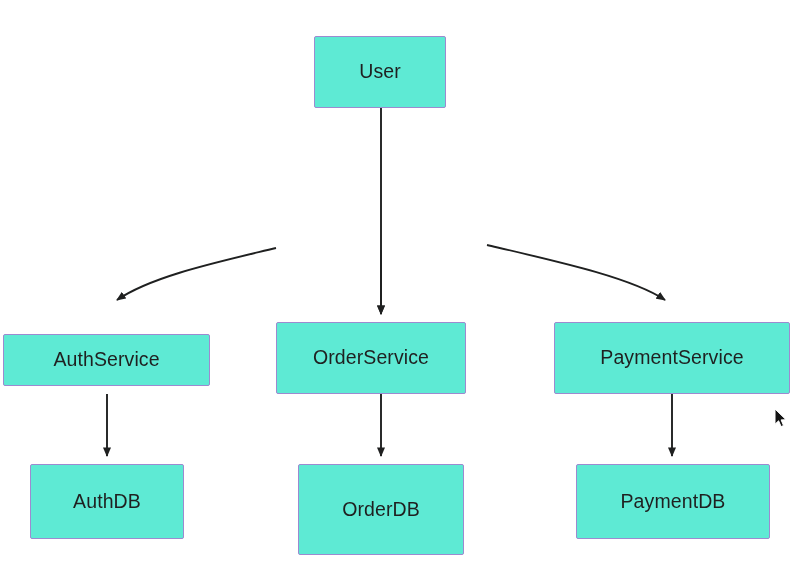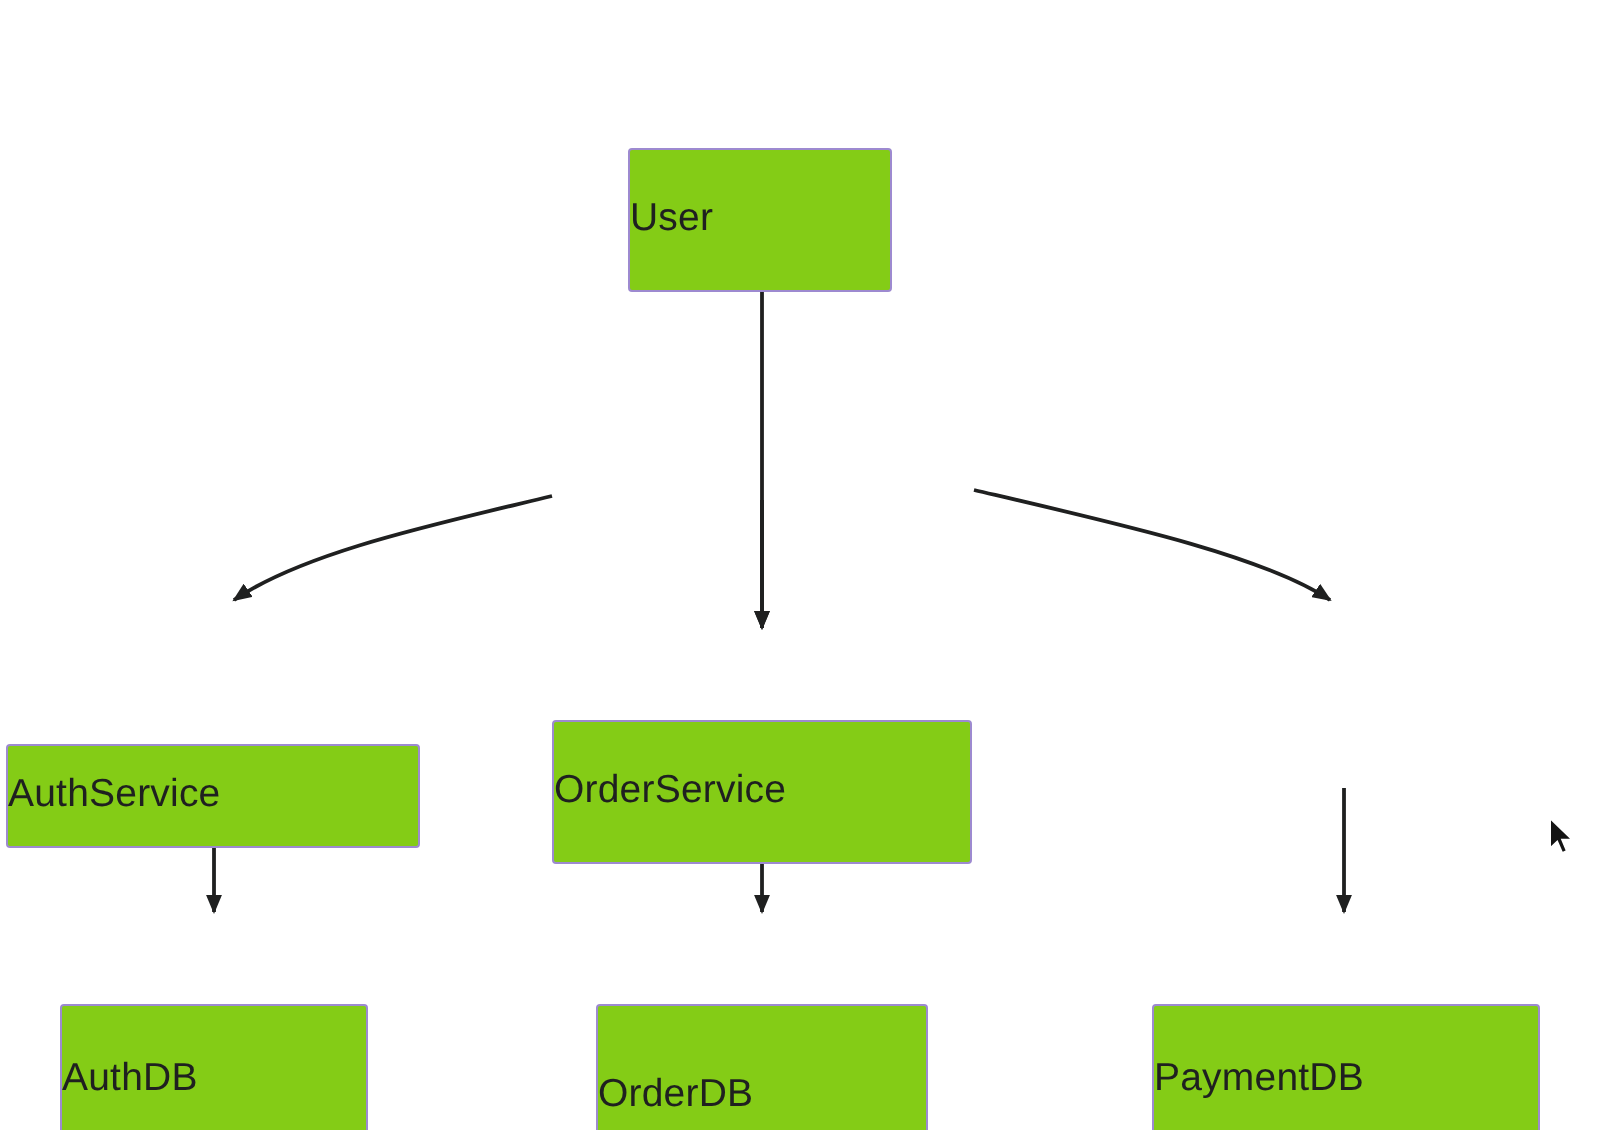--- a/index.html
+++ b/index.html
@@ -26,31 +26,30 @@
     top: 0;
     width: 800px;
     height: 565px;
     pointer-events: none;
   }
   .node {
     position: absolute;
     box-sizing: border-box;
     display: flex;
     align-items: center;
-    justify-content: flex-start;
-    background: #84cc16;
+    justify-content: center;
+    background: #5eead4;
     border: 1.4px solid #9d8ad0;
     border-radius: 2px;
     color: #1f2020;
     font-family: "Liberation Sans", sans-serif;
     font-size: 19.5px;
     line-height: 1;
     letter-spacing: 0.1px;
     white-space: nowrap;
-    margin-top: 38px;
   }
   .node-label {
     display: block;
     pointer-events: none;
   }
   #cursor-pointer {
     position: absolute;
     width: 14px;
     height: 20px;
     pointer-events: none;
@@ -80,24 +79,27 @@
 
   <div class="node" style="left: 314px; top: 36px; width: 132px; height: 72px;">
     <span class="node-label">User</span>
   </div>
 
 
   <div class="node" style="left: 3px; top: 334px; width: 207px; height: 52px;">
     <span class="node-label">AuthService</span>
   </div>
 
-  <div class="node" style="left: 276px; top: 322px; width: 210px; height: 72px;">
+  <div class="node" style="left: 276px; top: 322px; width: 190px; height: 72px;">
     <span class="node-label">OrderService</span>
   </div>
 
+  <div class="node" style="left: 554px; top: 322px; width: 236px; height: 72px;">
+    <span class="node-label">PaymentService</span>
+  </div>
 
   <div class="node" style="left: 30px; top: 464px; width: 154px; height: 75px;">
     <span class="node-label">AuthDB</span>
   </div>
 
   <div class="node" style="left: 298px; top: 464px; width: 166px; height: 91px;">
     <span class="node-label">OrderDB</span>
   </div>
 
   <div class="node" style="left: 576px; top: 464px; width: 194px; height: 75px;">

